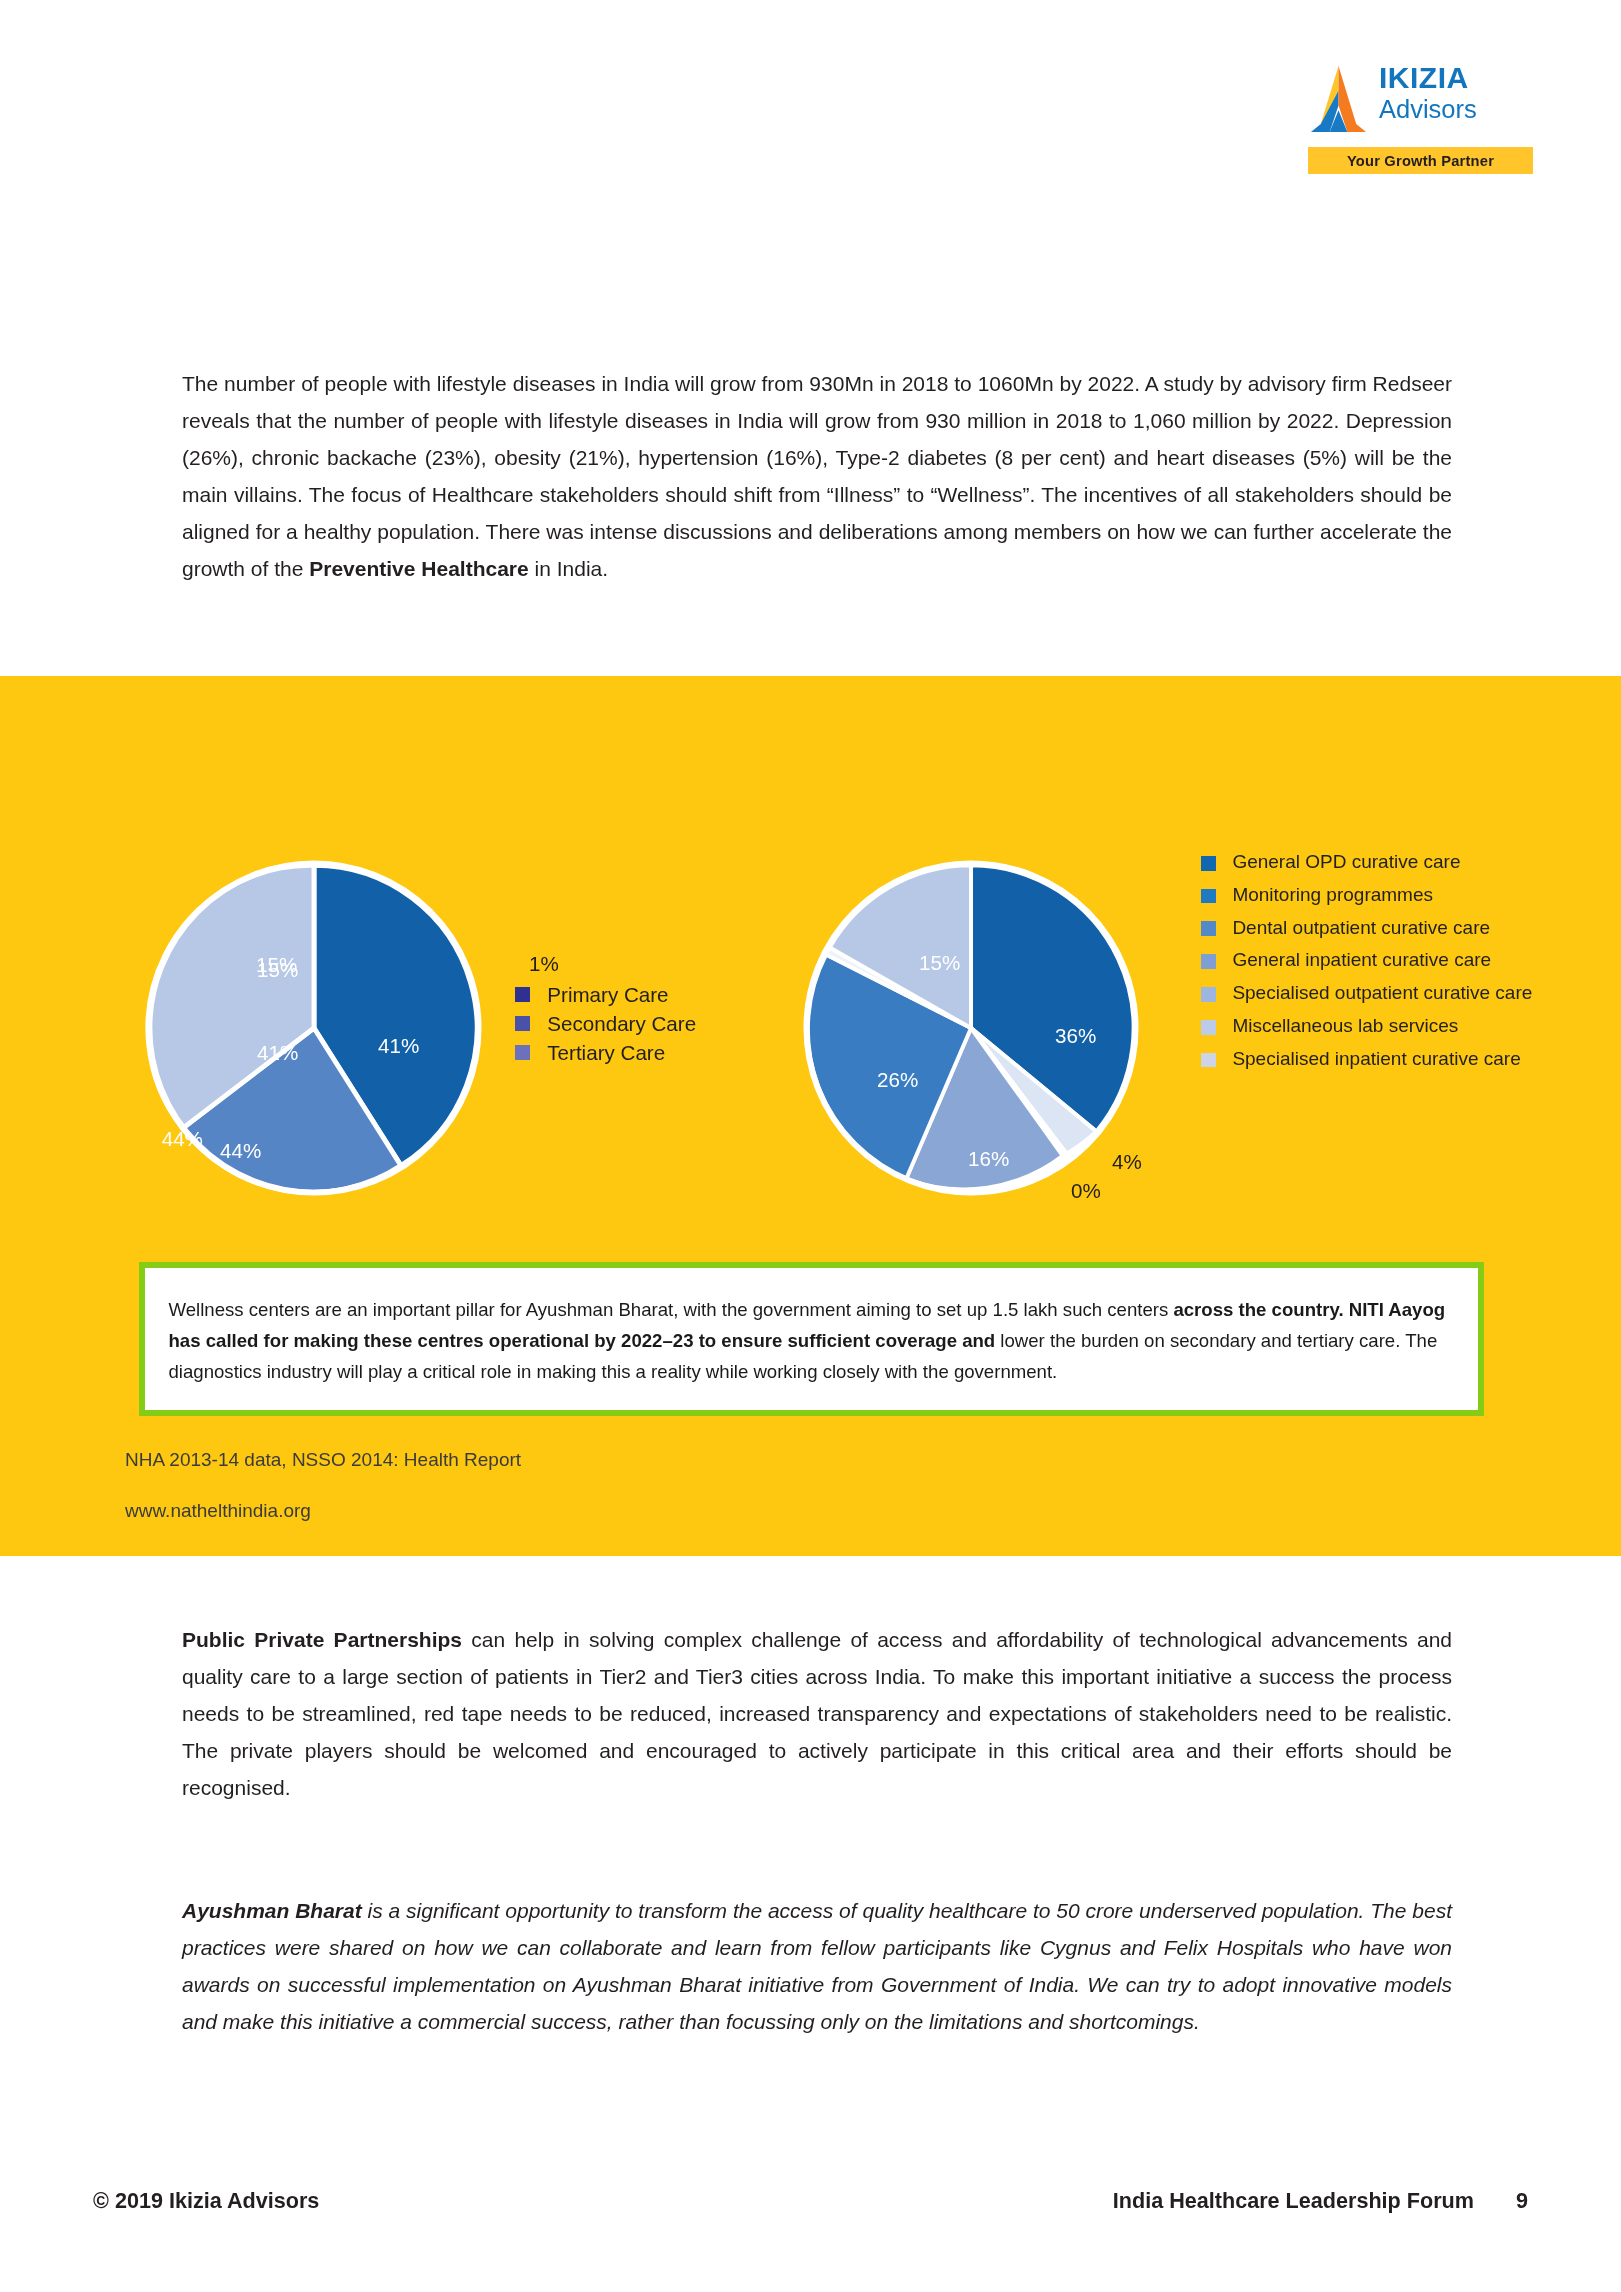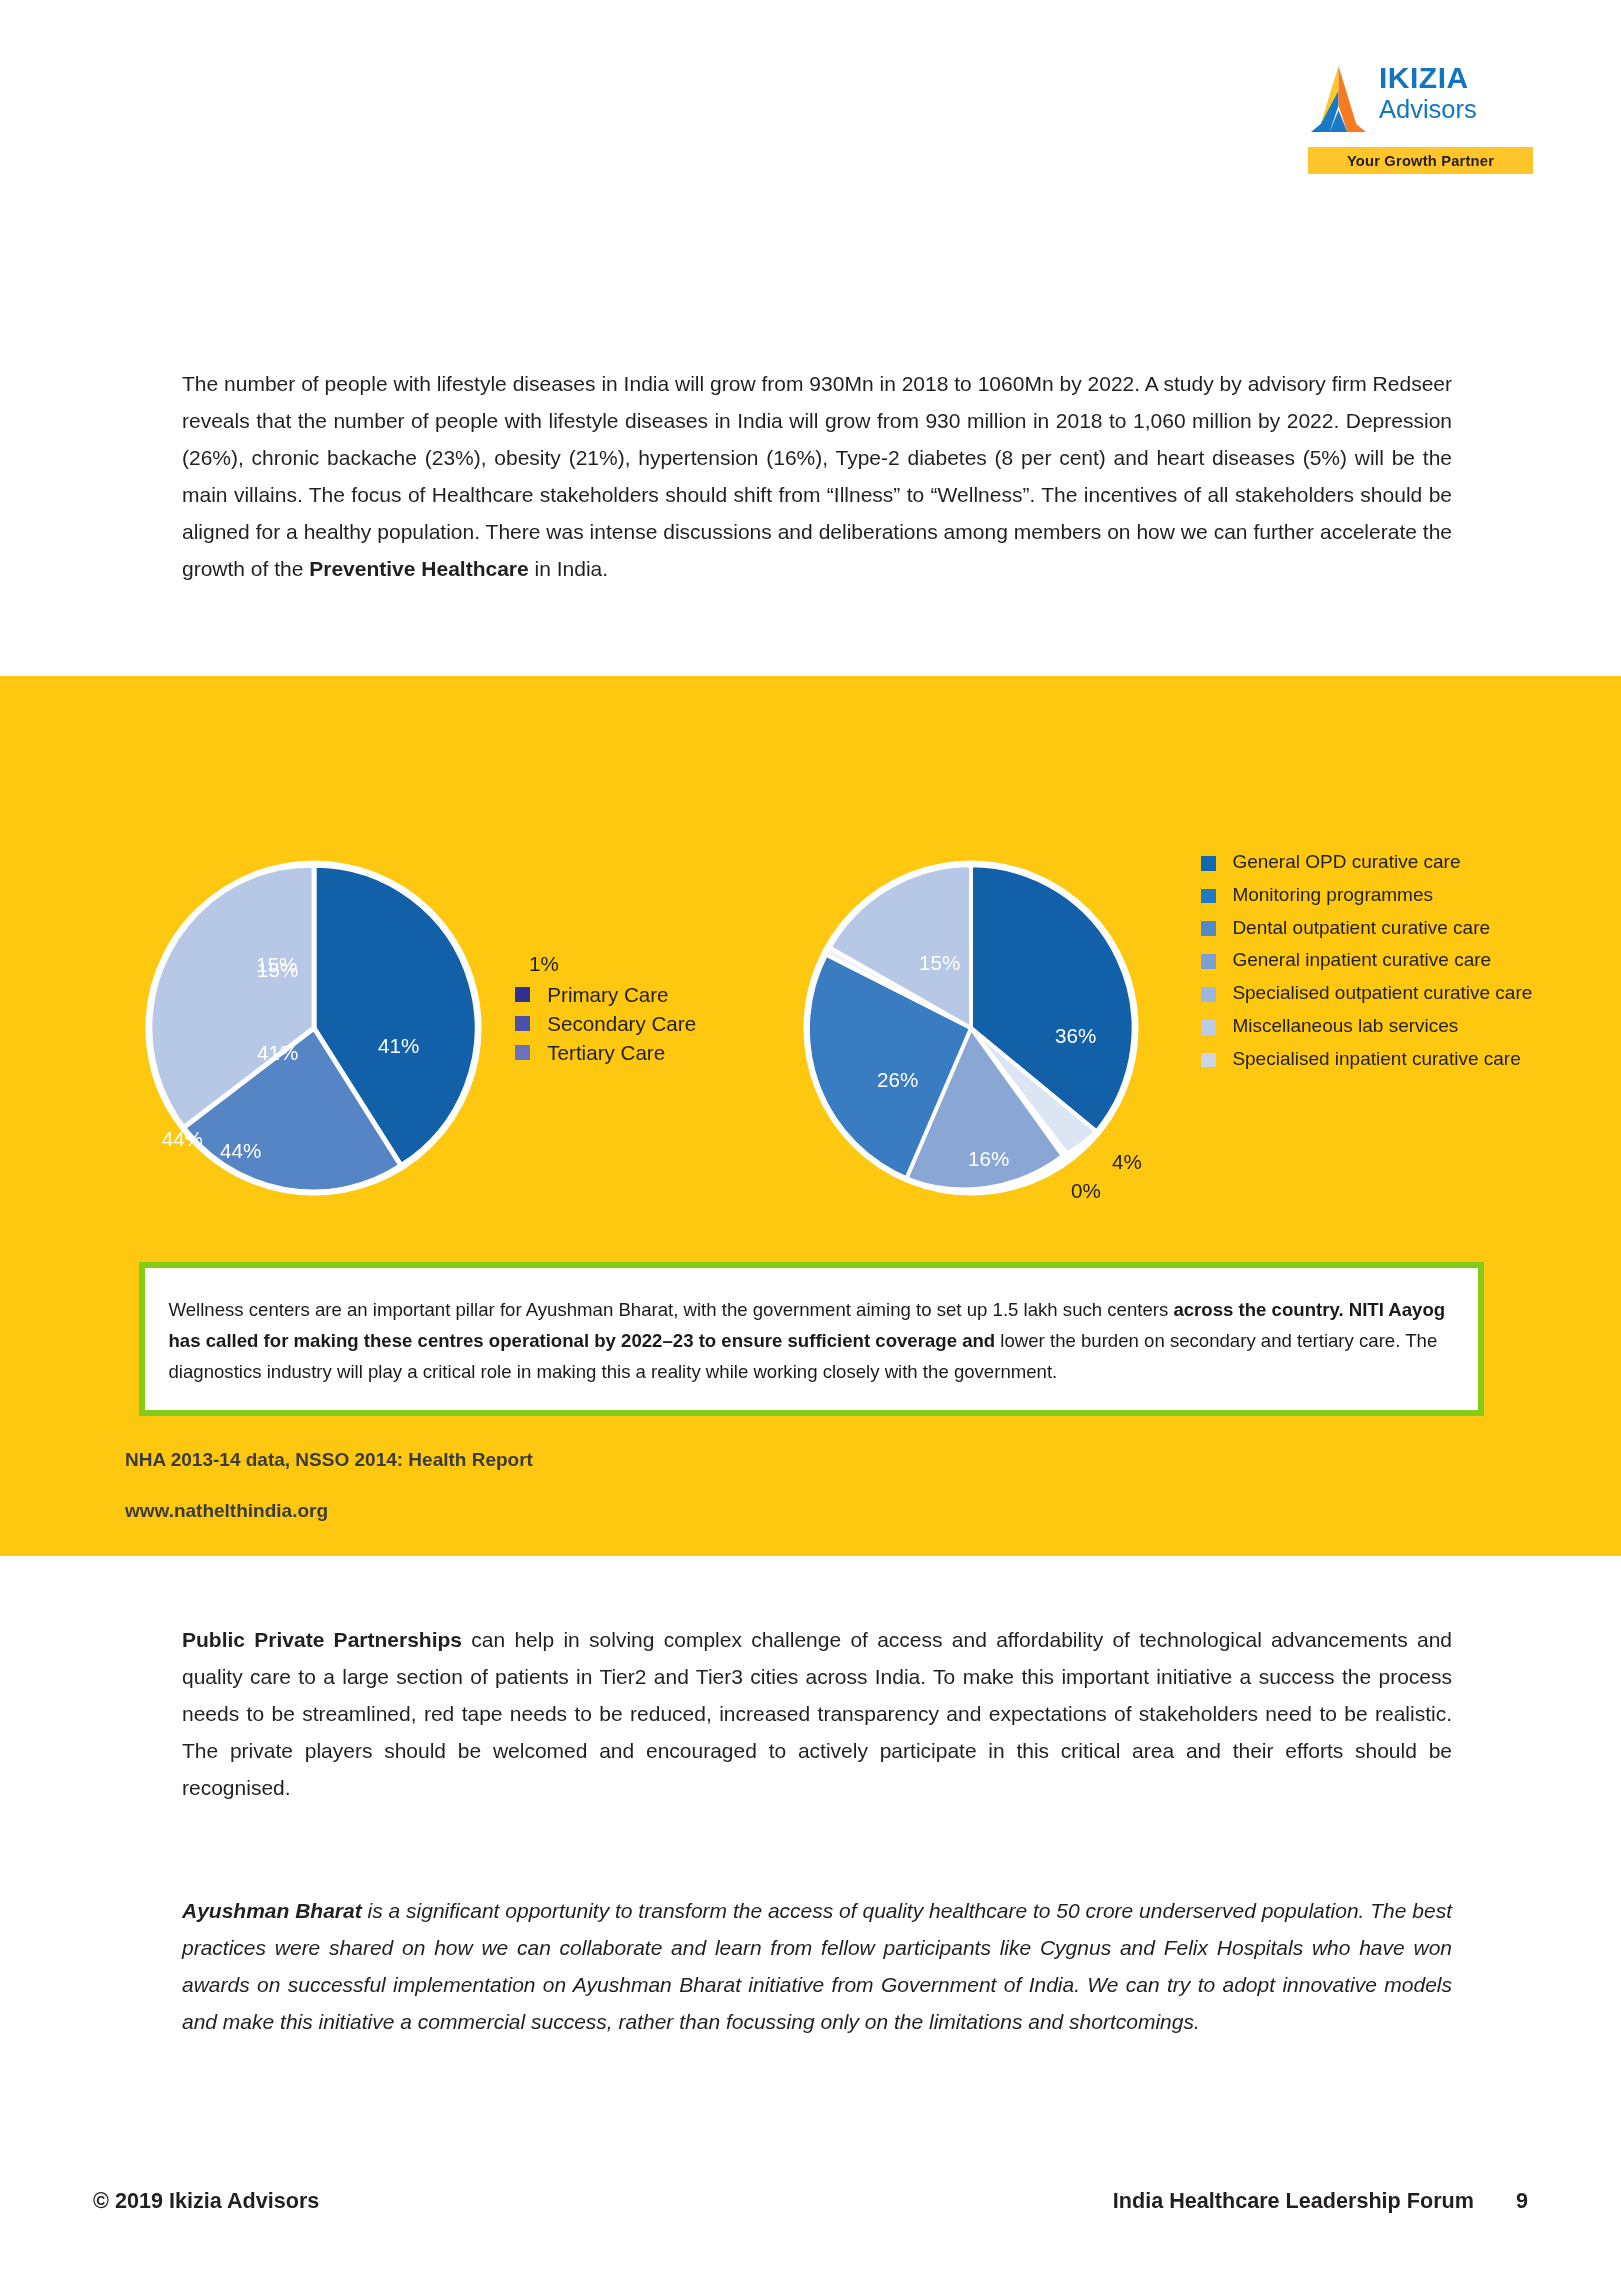--- a/index.html
+++ b/index.html
@@ -173,21 +173,21 @@
     color: #1a1a1a;
   }
   .callout b { font-weight: bold; }
 
   
   .source {
     position: absolute;
     left: 125px;
     font-size: 19px;
     color: #3b3b3b;
-    font-weight: 700;
+    font-weight: 400;
   }
   .source1 { top: 1449px; }
   .source2 { top: 1500px; }
 
   
   .bot-para {
     position: absolute;
     left: 182px;
     width: 1270px;
     font-size: 21px;

